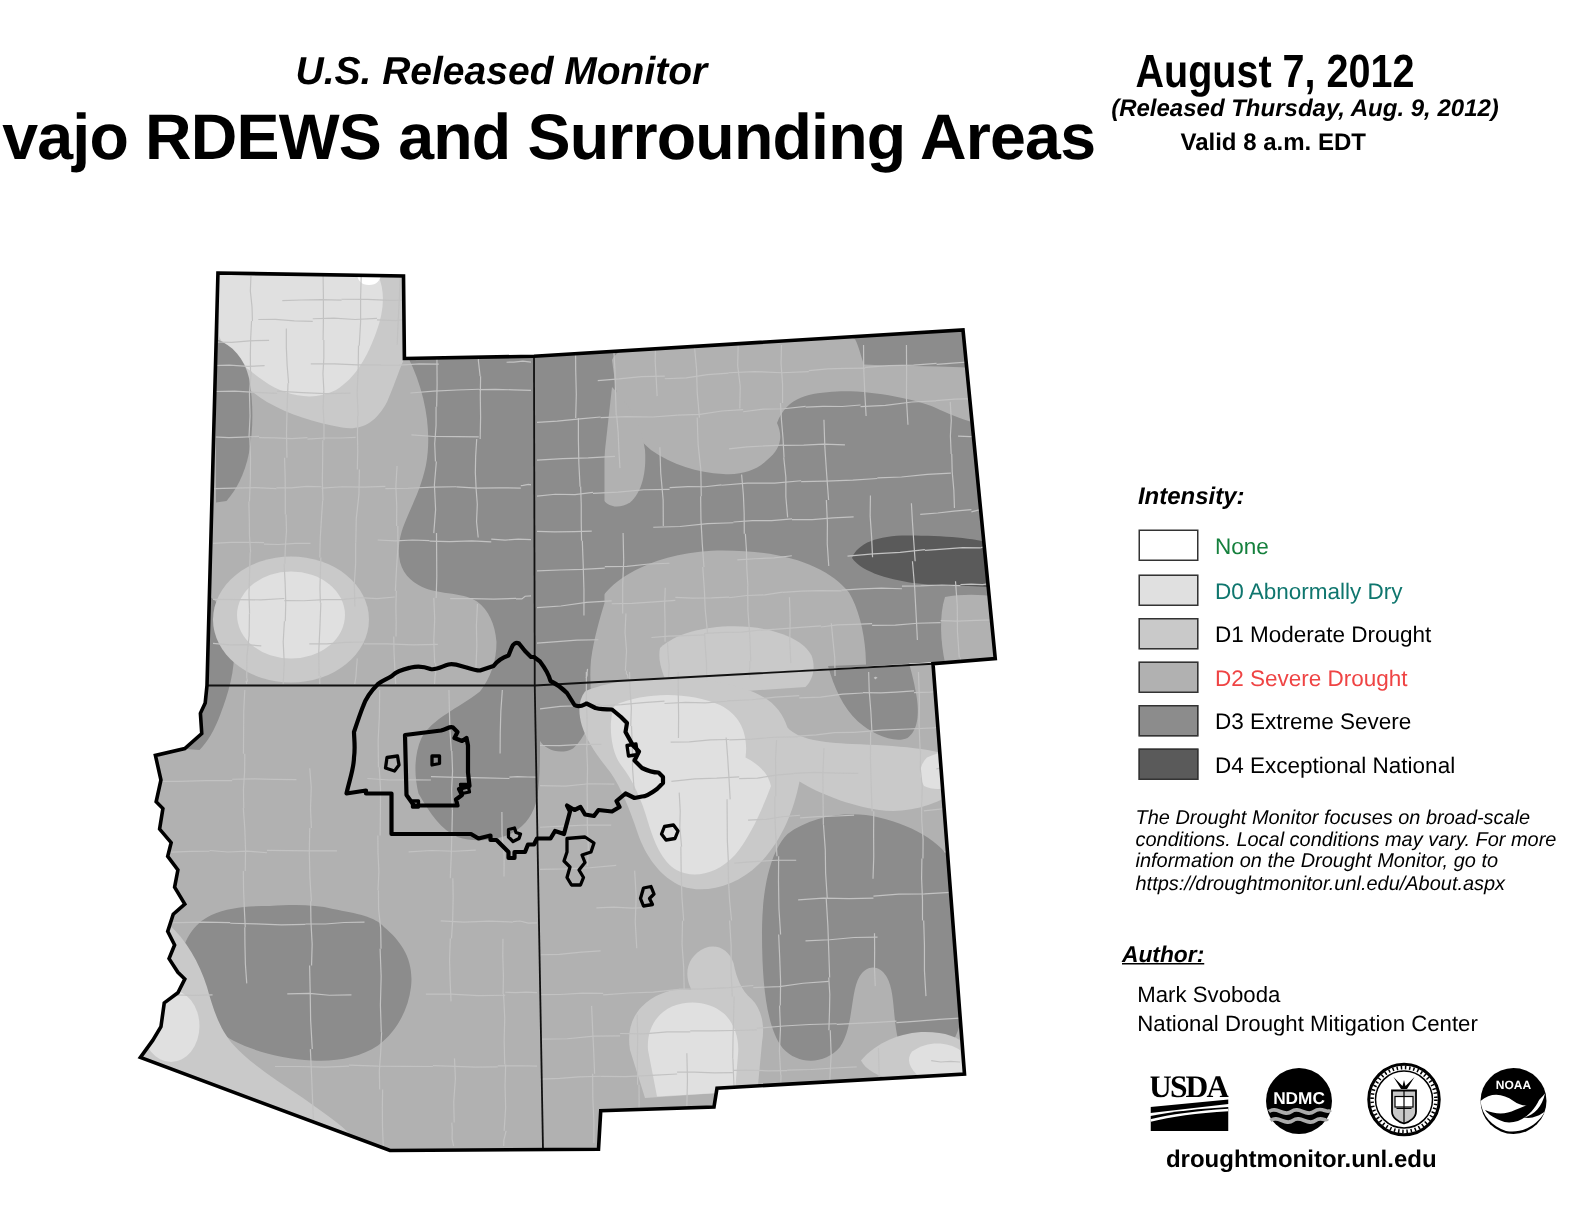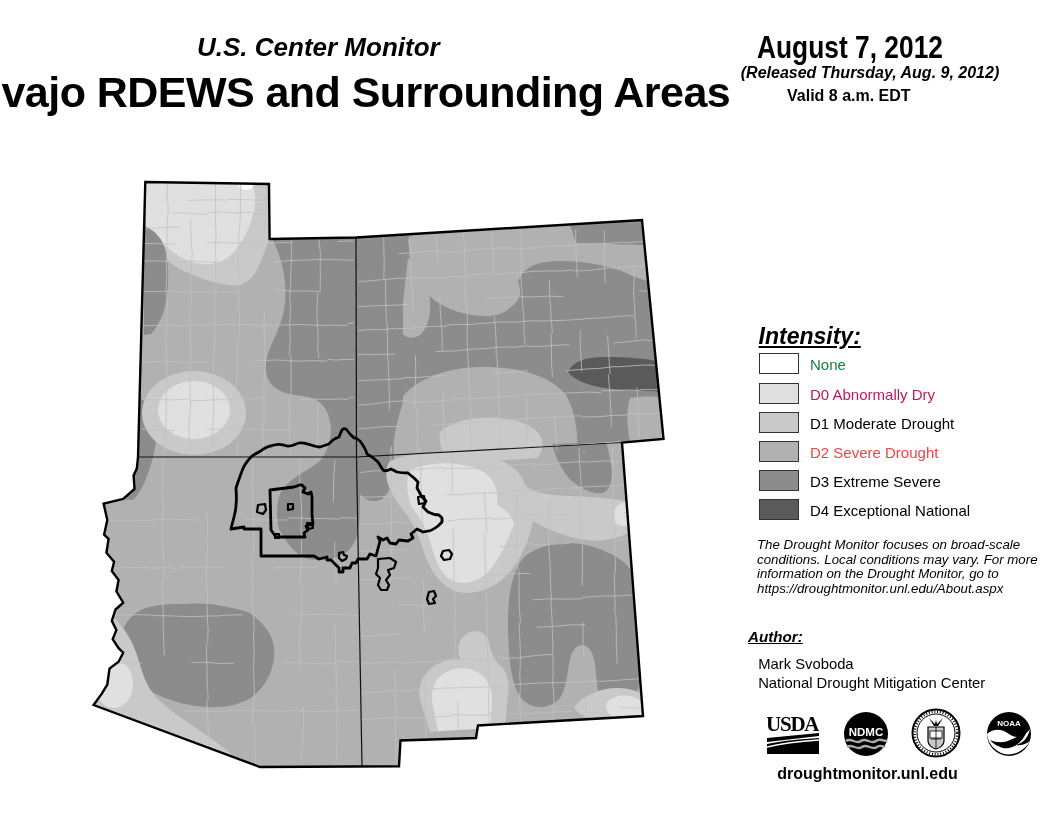--- a/index.html
+++ b/index.html
@@ -1,19 +1,19 @@
 <!DOCTYPE html>
 <html><head><meta charset="utf-8">
 <style>
 html,body { margin:0; padding:0; background:#fff; width:1056px; height:816px;
   font-family:"Liberation Sans", sans-serif; overflow:hidden; }
 .abs { position:absolute; white-space:nowrap; line-height:1.15; }
 </style></head>
 <body>
-<div class="abs" style="left:197px;top:33px;font-size:26px;font-weight:bold;font-style:italic">U.S. Center Monitor</div>
+<div class="abs" style="left:197px;top:33px;font-size:26px;font-weight:bold;font-style:italic">U.S. Released Monitor</div>
 <div class="abs" style="left:1.5px;top:67.5px;font-size:43px;font-weight:bold;letter-spacing:-0.55px">vajo RDEWS and Surrounding Areas</div>
 <div class="abs" style="left:756.6px;top:29.5px;font-size:31px;font-weight:bold;transform:scaleX(0.85);transform-origin:0 0">August 7, 2012</div>
 <div class="abs" style="left:870px;top:63.5px;font-size:16px;font-weight:bold;font-style:italic;transform:translateX(-50%)">(Released Thursday, Aug. 9, 2012)</div>
 <div class="abs" style="left:787px;top:87px;font-size:16px;font-weight:bold">Valid 8 a.m. EDT</div>
 
 <svg width="1056" height="816" viewBox="0 0 1056 816" style="position:absolute;left:0;top:0" xmlns="http://www.w3.org/2000/svg">
 <defs>
 <clipPath id="cpAll">
         <path d="M145.3,182 L269,184 L269.6,239 L356,237.5 L356.5,457 L138,457 Z"></path>
         <path d="M356,237.5 C420,234 520,228 642,220 L663.5,439 L356.5,457 Z"></path>
@@ -391,25 +391,25 @@
 <path d="M307,523 L312,523 L313,528 L308,529 Z" stroke-width="2.2"></path>
 <path d="M275,534 L279,534 L279,538 L275,538 Z" stroke-width="2.2"></path>
 <path d="M418,497 L424,496 L425,503 L419,504 Z" stroke-width="2.2"></path>
 <path d="M339,553 L343,552 L344,555 L347,556 L346,559 L342,561 L339,558 Z" stroke-width="2.2"></path>
 <path d="M378,559 L390,558 L396,562 L394,568 L388,570 L390,575 L386,580 L389,585 L387,590 L381,590 L378,585 L380,578 L376,574 L378,568 Z" stroke-width="2.2"></path>
 <path d="M443,551 L449,550 L452,554 L450,559 L444,560 L441,556 Z" stroke-width="2.2"></path>
 <path d="M429,592 L434,591 L436,596 L433,599 L435,603 L429,604 L427,599 Z" stroke-width="2.2"></path>
 </g>
 </svg>
 
-<div class="abs" style="left:758.6px;top:323px;font-size:23px;font-weight:bold;font-style:italic;text-decoration:underline">Intensity:</div>
+<div class="abs" style="left:758.6px;top:323px;font-size:16px;font-weight:bold;font-style:italic;">Intensity:</div>
 <div style="position:absolute;left:758.5px;top:353.4px;width:38px;height:19px;background:#ffffff;border:1px solid #333"></div>
 <div style="position:absolute;left:810px;top:356.4px;font-size:15px;color:#15803d">None</div>
 <div style="position:absolute;left:758.5px;top:382.5px;width:38px;height:19px;background:#e0e0e0;border:1px solid #333"></div>
-<div style="position:absolute;left:810px;top:385.5px;font-size:15px;color:#be185d">D0 Abnormally Dry</div>
+<div style="position:absolute;left:810px;top:385.5px;font-size:15px;color:#0f766e">D0 Abnormally Dry</div>
 <div style="position:absolute;left:758.5px;top:411.6px;width:38px;height:19px;background:#c9c9c9;border:1px solid #333"></div>
 <div style="position:absolute;left:810px;top:414.6px;font-size:15px;color:#000">D1 Moderate Drought</div>
 <div style="position:absolute;left:758.5px;top:440.7px;width:38px;height:19px;background:#b1b1b1;border:1px solid #333"></div>
 <div style="position:absolute;left:810px;top:443.7px;font-size:15px;color:#ef4444">D2 Severe Drought</div>
 <div style="position:absolute;left:758.5px;top:469.8px;width:38px;height:19px;background:#8c8c8c;border:1px solid #333"></div>
 <div style="position:absolute;left:810px;top:472.8px;font-size:15px;color:#000">D3 Extreme Severe</div>
 <div style="position:absolute;left:758.5px;top:498.9px;width:38px;height:19px;background:#5a5a5a;border:1px solid #333"></div>
 <div style="position:absolute;left:810px;top:501.9px;font-size:15px;color:#000">D4 Exceptional National</div>
 
 <div class="abs" style="left:757px;top:538px;font-size:13.3px;font-style:italic;line-height:14.7px;white-space:normal;width:288px">The Drought Monitor focuses on broad-scale conditions. Local conditions may vary. For more information on the Drought Monitor, go to https://droughtmonitor.unl.edu/About.aspx</div>

